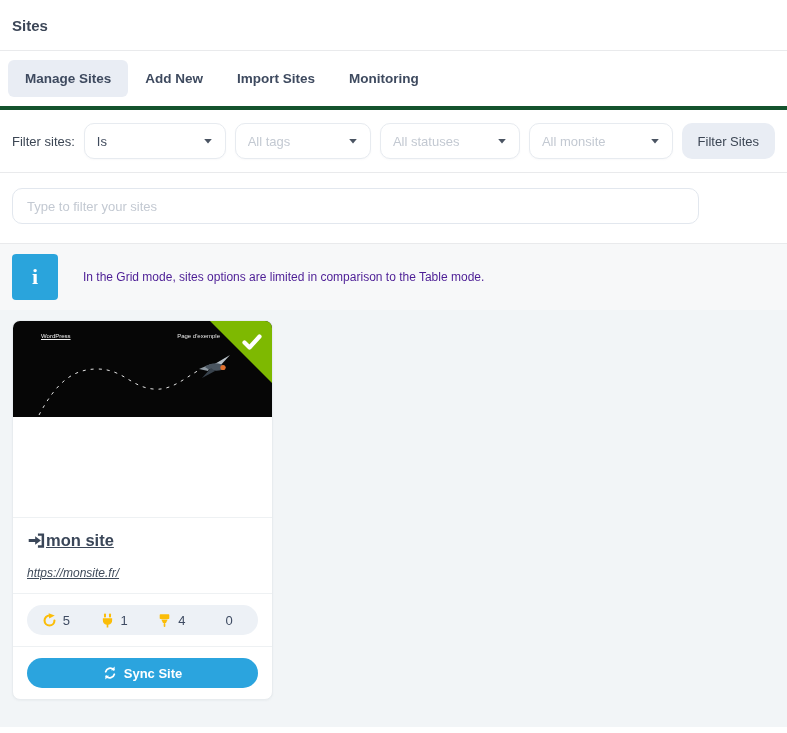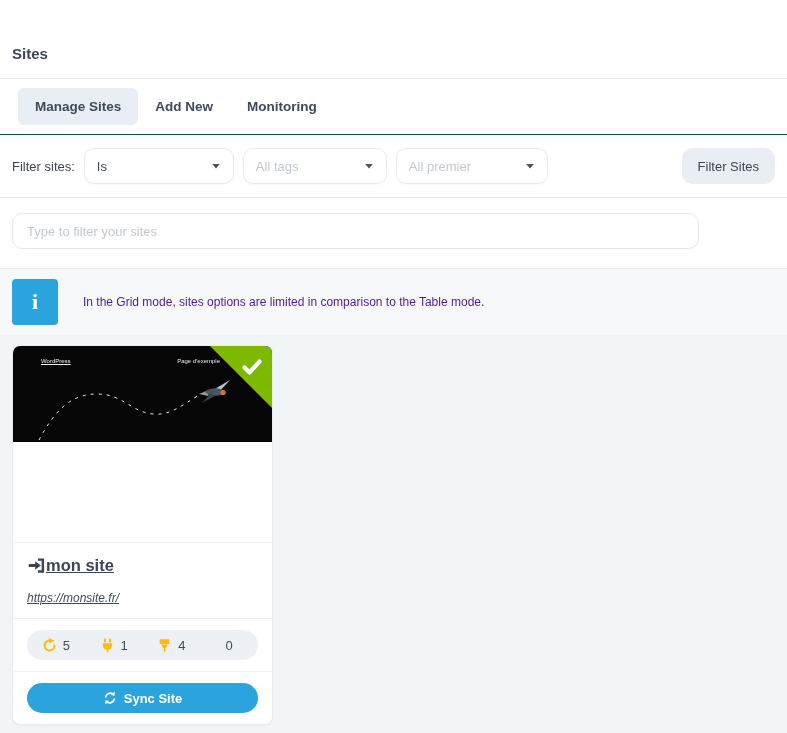--- a/index.html
+++ b/index.html
@@ -5,24 +5,24 @@
   * { margin:0; padding:0; box-sizing:border-box; }
   html,body { width:787px; height:733px; }
   body {
     font-family:"Liberation Sans", sans-serif;
     background:#ffffff;
     color:#3f4a5c;
     overflow:hidden;
   }
   
   .page-header { padding:17px 12px 16px; border-bottom:1px solid #e9eaec; }
-  .page-title { font-size:15px; font-weight:bold; color:#3c4657;margin-top:28px; }
-
-  
-  .tabs { display:flex; align-items:center; padding:9px 18px; border-bottom:1px solid #14532d; }
+  .page-title { font-size:15px; font-weight:bold; color:#3c4657; }
+
+  
+  .tabs { display:flex; align-items:center; padding:9px 8px; border-bottom:4px solid #14532d; }
   .tab {
     padding:11px 17px; font-size:13.5px; font-weight:bold; color:#3e4a5f;
     border-radius:6px; cursor:pointer; white-space:nowrap;
   }
   .tab.active { background:#e9edf4; }
 
   
   .filter-bar { display:flex; align-items:center; padding:13px 12px; gap:9px; border-bottom:1px solid #e9eaec; }
   .filter-label { font-size:13px; color:#3c4654; margin-right:0; white-space:nowrap; }
   .dropdown {
@@ -111,20 +111,21 @@
 </head>
 <body>
 
 <div class="page-header">
   <div class="page-title">Sites</div>
 </div>
 
 <div class="tabs">
   <div class="tab active">Manage Sites</div>
   <div class="tab">Add New</div>
+  <div class="tab">Import Sites</div>
   <div class="tab">Monitoring</div>
 </div>
 
 <div class="filter-bar">
   <span class="filter-label">Filter sites:</span>
 
   <div class="dropdown dd-1">
     <span class="val">Is</span>
     <span class="caret">
       <svg width="10" height="10" viewBox="0 0 10 10">
@@ -135,23 +136,31 @@
 
   <div class="dropdown dd-2">
     <span class="val muted">All tags</span>
     <span class="caret">
       <svg width="10" height="10" viewBox="0 0 10 10">
           <path d="M1.2 3 L5 7.4 L8.8 3 Z" fill="#4a5462"></path>
         </svg>
     </span>
   </div>
 
+  <div class="dropdown dd-3">
+    <span class="val muted">All statuses</span>
+    <span class="caret">
+      <svg width="10" height="10" viewBox="0 0 10 10">
+          <path d="M1.2 3 L5 7.4 L8.8 3 Z" fill="#4a5462"></path>
+        </svg>
+    </span>
+  </div>
 
   <div class="dropdown dd-4">
-    <span class="val muted">All premier</span>
+    <span class="val muted">All monsite</span>
     <span class="caret">
       <svg width="10" height="10" viewBox="0 0 10 10">
           <path d="M1.2 3 L5 7.4 L8.8 3 Z" fill="#4a5462"></path>
         </svg>
     </span>
   </div>
 
   <button class="filter-btn">Filter Sites</button>
 </div>
 

